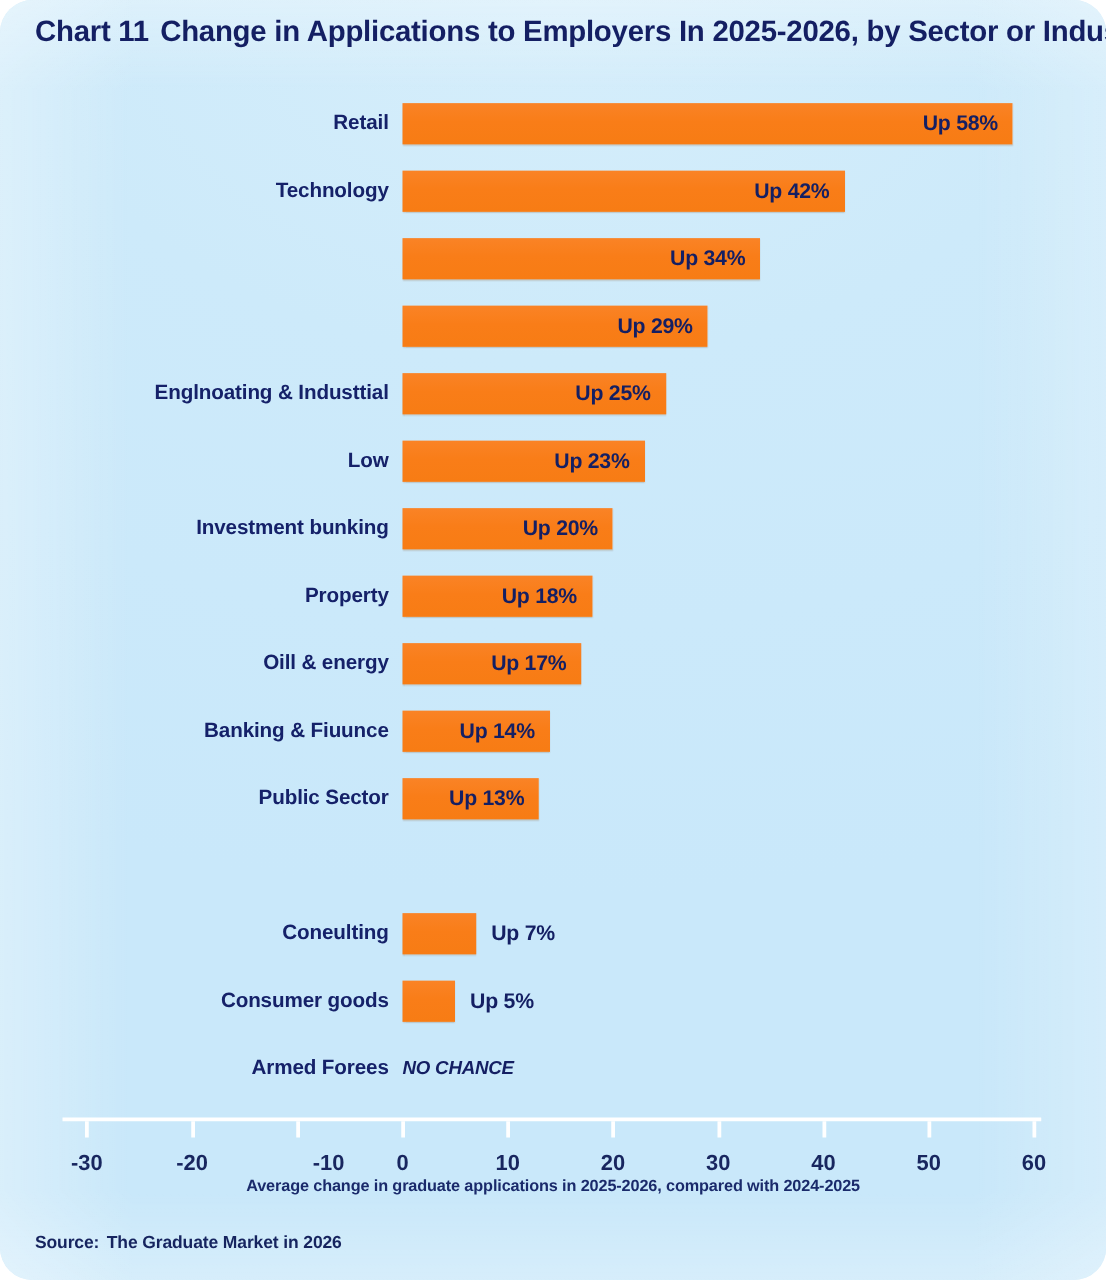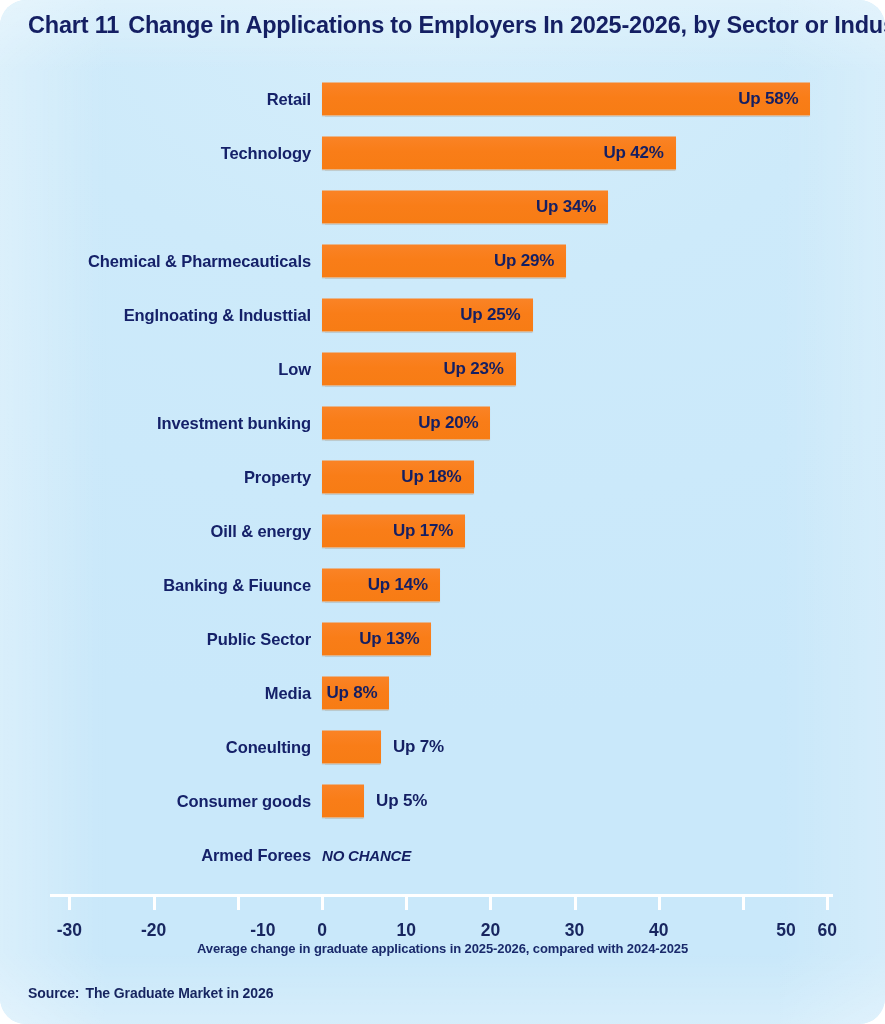--- a/index.html
+++ b/index.html
@@ -195,21 +195,20 @@
       <div class="bar-row" style="top: 56px;">
         <div class="cat-label">Technology</div>
         <div class="bar" style="left: 322px; width: 353.64px;"></div>
         <div class="value-label inside" style="left: 663.64px; transform: translate(-100%, -50%);">Up 42%</div>
       </div>
       <div class="bar-row" style="top: 110px;">
         <div class="bar" style="left: 322px; width: 286.28px;"></div>
         <div class="value-label inside" style="left: 596.28px; transform: translate(-100%, -50%);">Up 34%</div>
       </div>
       <div class="bar-row" style="top: 164px;">
-        <div class="cat-label">Chemical &amp; Pharmecauticals</div>
         <div class="bar" style="left: 322px; width: 244.18px;"></div>
         <div class="value-label inside" style="left: 554.18px; transform: translate(-100%, -50%);">Up 29%</div>
       </div>
       <div class="bar-row" style="top: 218px;">
         <div class="cat-label">Englnoating &amp; Industtial</div>
         <div class="bar" style="left: 322px; width: 210.5px;"></div>
         <div class="value-label inside" style="left: 520.5px; transform: translate(-100%, -50%);">Up 25%</div>
       </div>
       <div class="bar-row" style="top: 272px;">
         <div class="cat-label">Low</div>
@@ -233,25 +232,20 @@
       </div>
       <div class="bar-row" style="top: 488px;">
         <div class="cat-label">Banking &amp; Fiuunce</div>
         <div class="bar" style="left: 322px; width: 117.88px;"></div>
         <div class="value-label inside" style="left: 427.88px; transform: translate(-100%, -50%);">Up 14%</div>
       </div>
       <div class="bar-row" style="top: 542px;">
         <div class="cat-label">Public Sector</div>
         <div class="bar" style="left: 322px; width: 109.46px;"></div>
         <div class="value-label inside" style="left: 419.46px; transform: translate(-100%, -50%);">Up 13%</div>
-      </div>
-      <div class="bar-row" style="top: 596px;">
-        <div class="cat-label">Media</div>
-        <div class="bar" style="left: 322px; width: 67.36px;"></div>
-        <div class="value-label inside" style="left: 377.36px; transform: translate(-100%, -50%);">Up 8%</div>
       </div>
       <div class="bar-row" style="top: 650px;">
         <div class="cat-label">Coneulting</div>
         <div class="bar" style="left: 322px; width: 58.94px;"></div>
         <div class="value-label outside" style="left: 392.94px;">Up 7%</div>
       </div>
       <div class="bar-row" style="top: 704px;">
         <div class="cat-label">Consumer goods</div>
         <div class="bar" style="left: 322px; width: 42.1px;"></div>
         <div class="value-label outside" style="left: 376.1px;">Up 5%</div>
@@ -274,21 +268,21 @@
       <div class="tick-text" style="left: 322px;">0</div>
       <div class="tick-mark" style="left: 405.2px;"></div>
       <div class="tick-text" style="left: 406.2px;">10</div>
       <div class="tick-mark" style="left: 489.4px;"></div>
       <div class="tick-text" style="left: 490.4px;">20</div>
       <div class="tick-mark" style="left: 573.6px;"></div>
       <div class="tick-text" style="left: 574.6px;">30</div>
       <div class="tick-mark" style="left: 657.8px;"></div>
       <div class="tick-text" style="left: 658.8px;">40</div>
       <div class="tick-mark" style="left: 742px;"></div>
-      <div class="tick-text" style="left: 743px; margin-left: 43px;">50</div>
+      <div class="tick-text" style="left: 743px;">50</div>
       <div class="tick-mark" style="left: 826.2px;"></div>
       <div class="tick-text" style="left: 827.2px;">60</div>
     </div>
 
   <div id="axis-caption">Average change in graduate applications in 2025-2026, compared with 2024-2025</div>
 
   <div id="source-line">
     <span class="src-label">Source:</span><span>The Graduate Market in 2026</span>
   </div>
 

